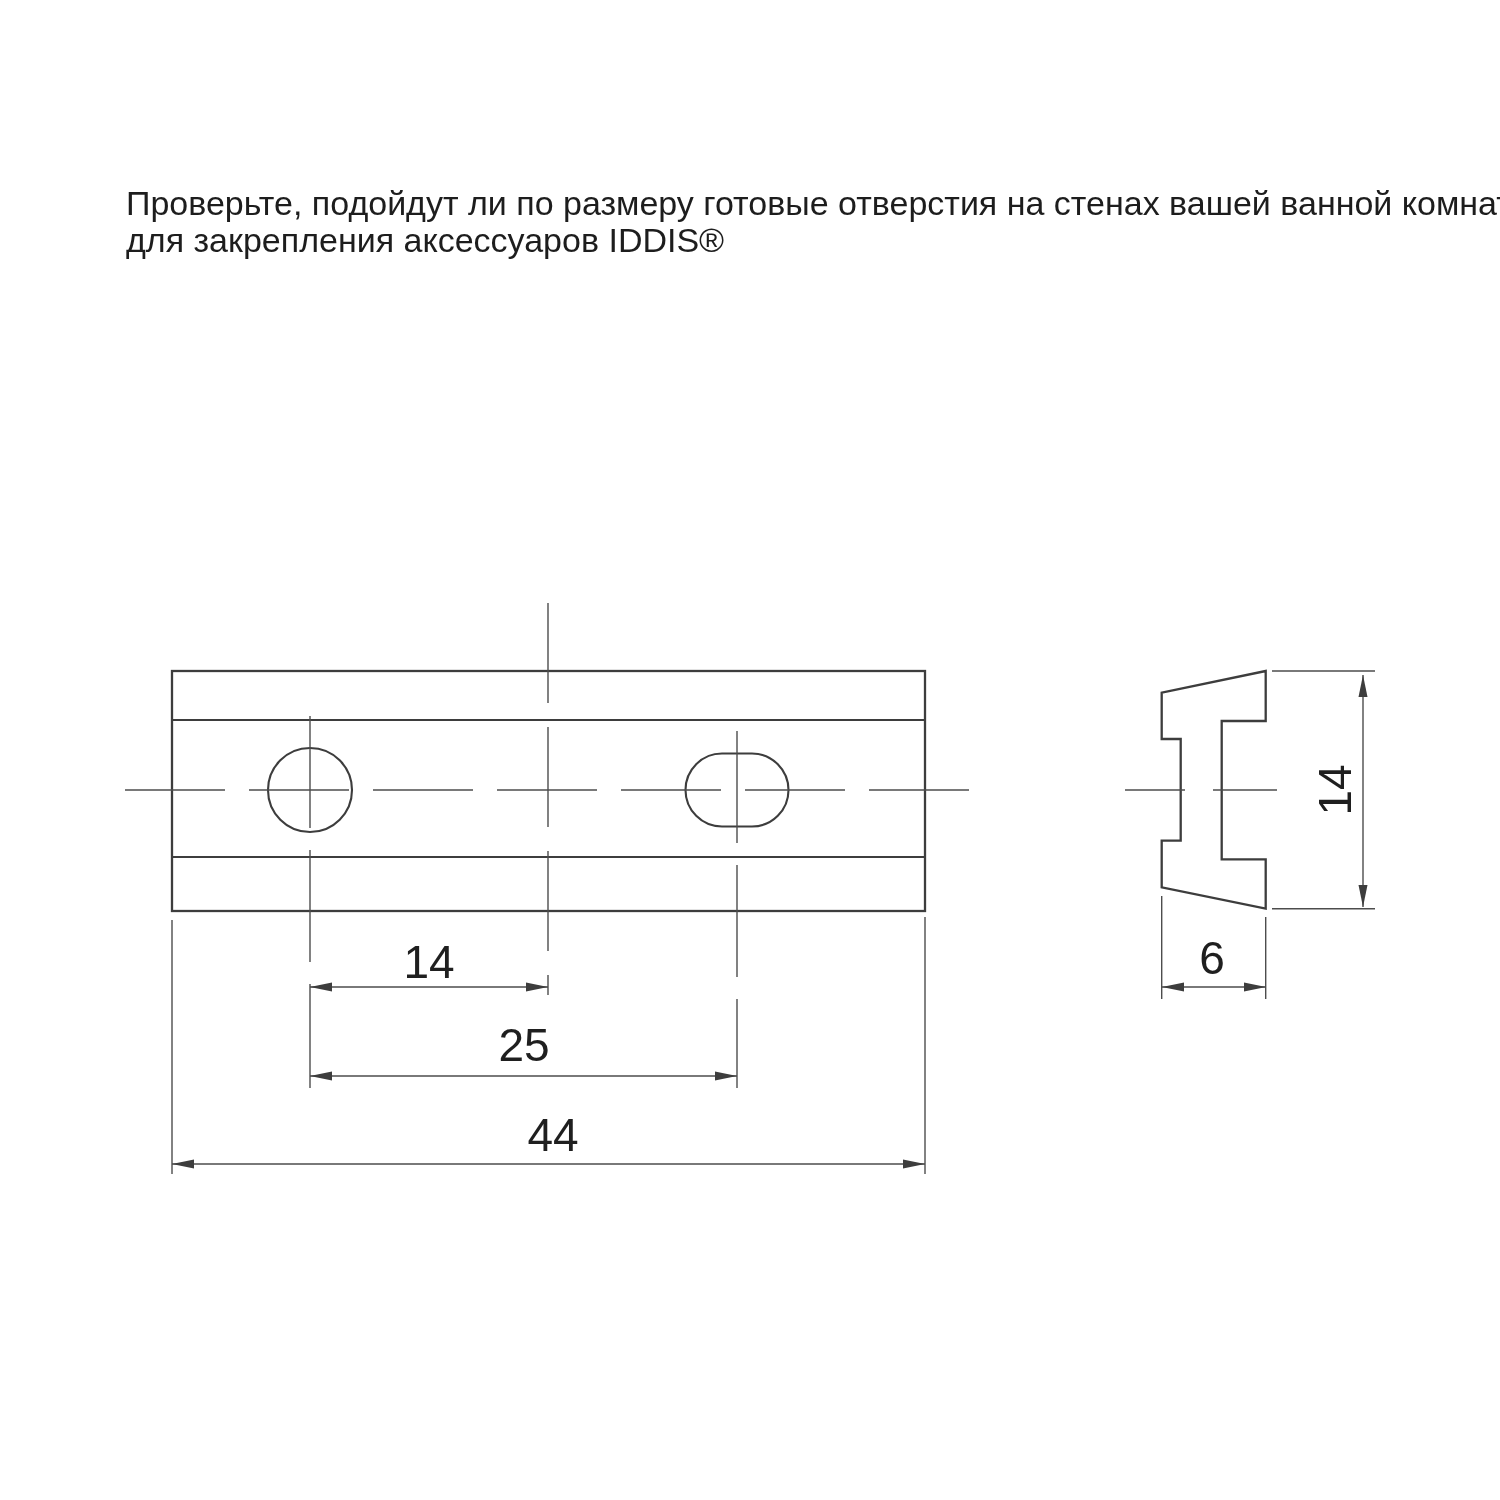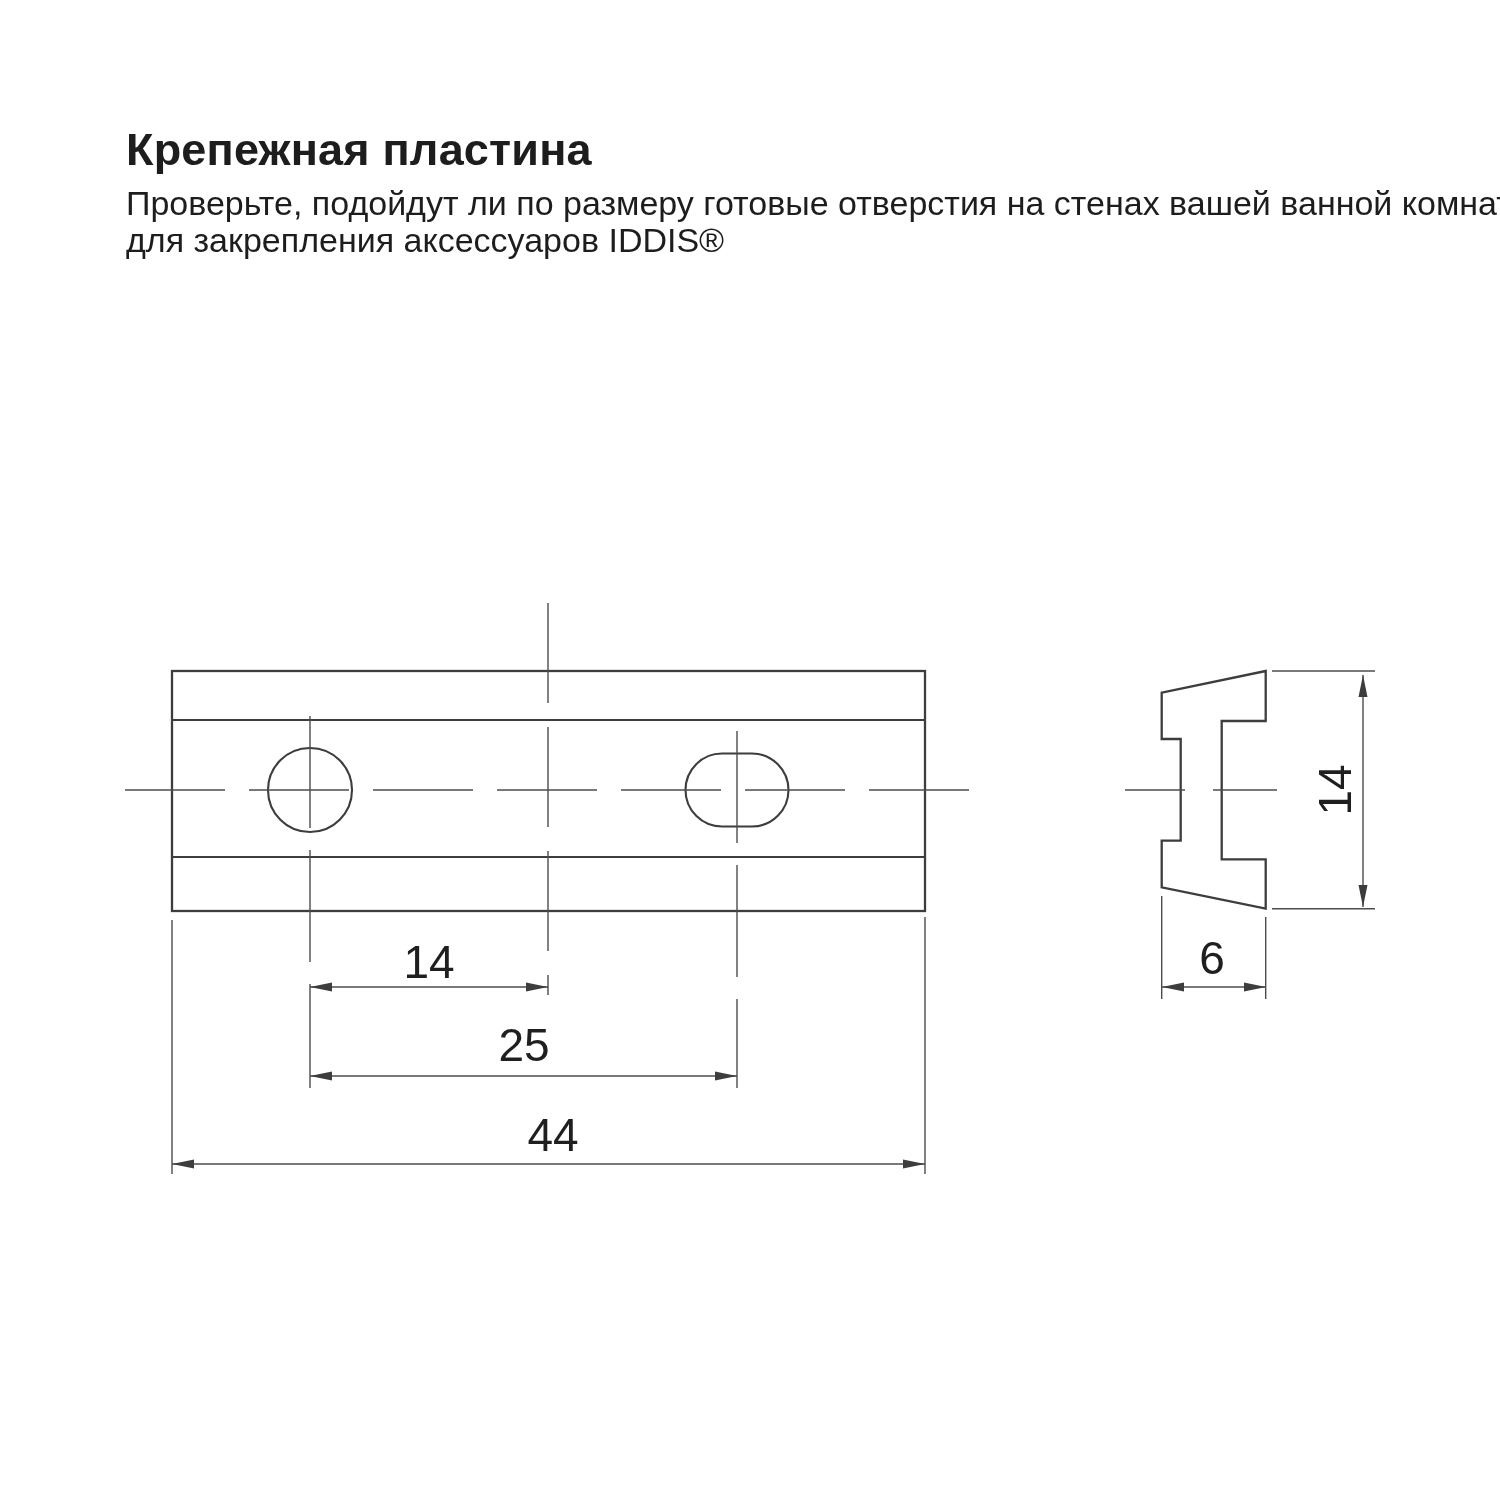--- a/index.html
+++ b/index.html
@@ -74,21 +74,20 @@
     font-family: "Liberation Sans", sans-serif;
     font-size: 46px;
     fill: #1f1f1f;
   }
 </style>
 </head>
 <body>
 
 <div class="canvas">
 
-  <div class="doc-title">Крепежная пластина</div>
 
   <div class="doc-subtitle">
     <div>Проверьте, подойдут ли по размеру готовые отверстия на стенах вашей ванной комнаты</div>
     <div>для закрепления аксессуаров IDDIS®</div>
   </div>
 
   <svg class="drawing" width="1500" height="1500" viewBox="0 0 1500 1500">
 
     <g>
 

